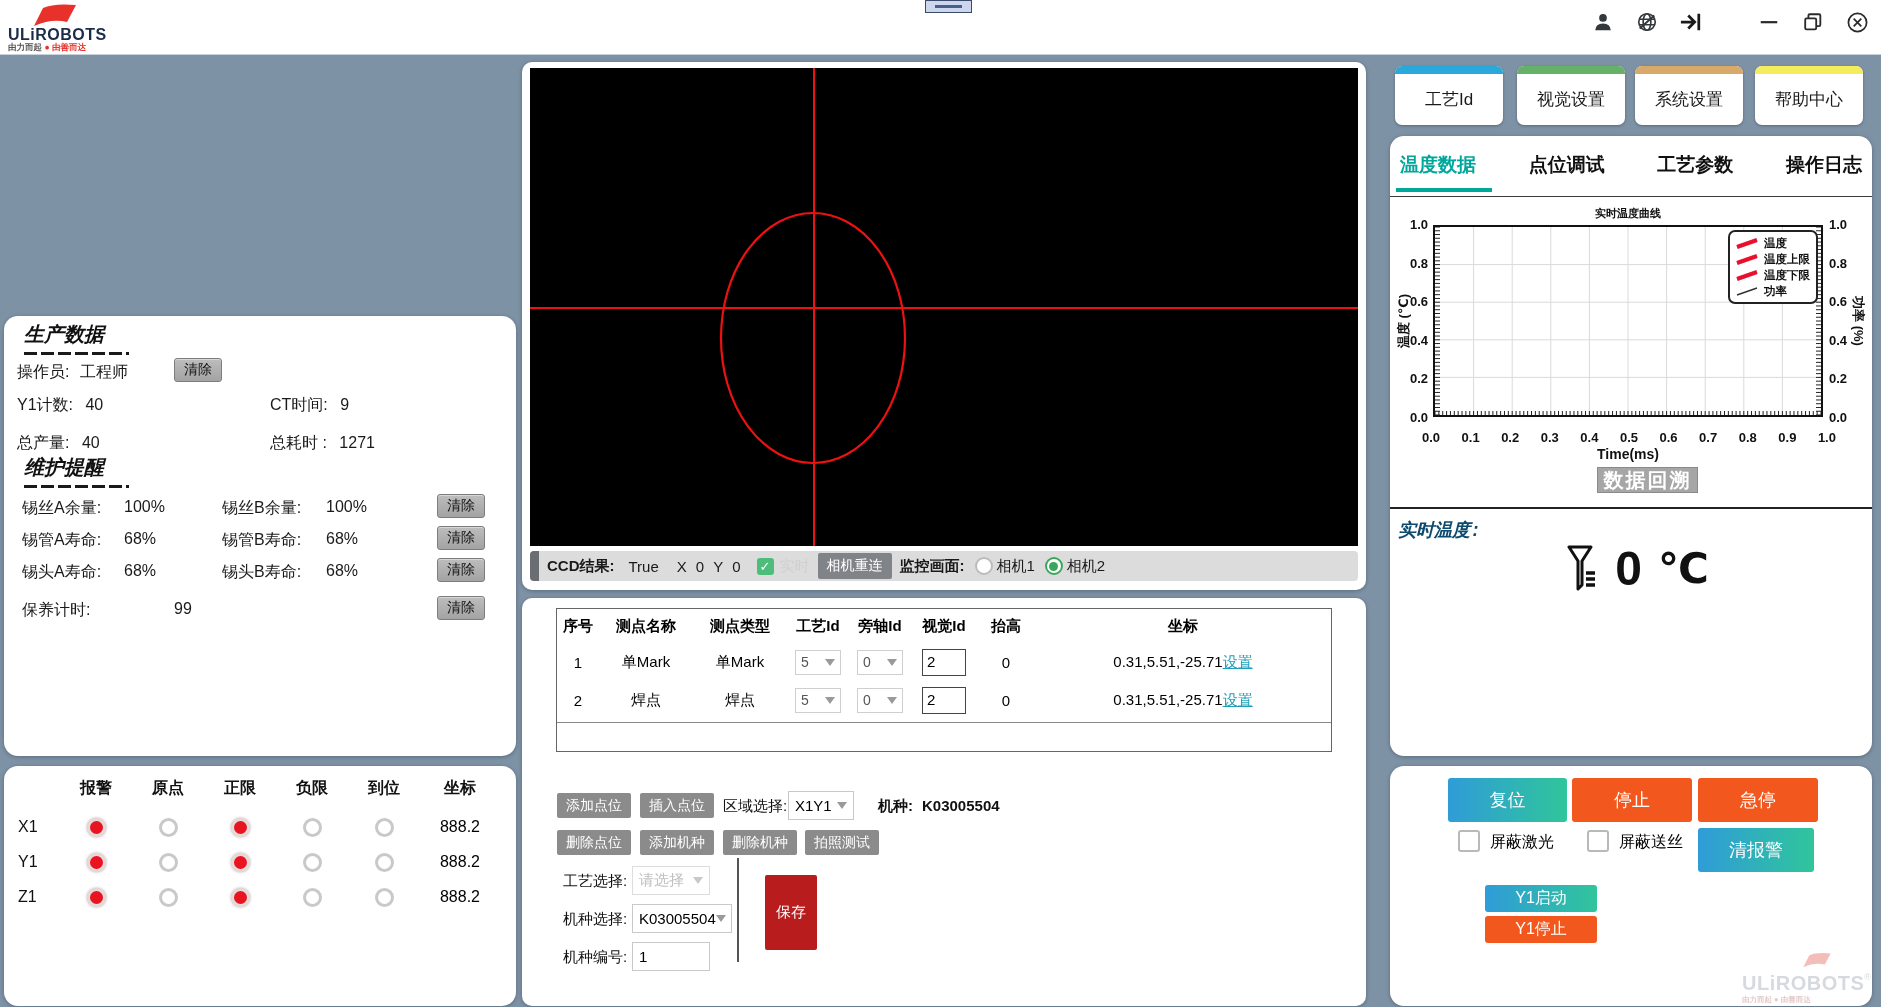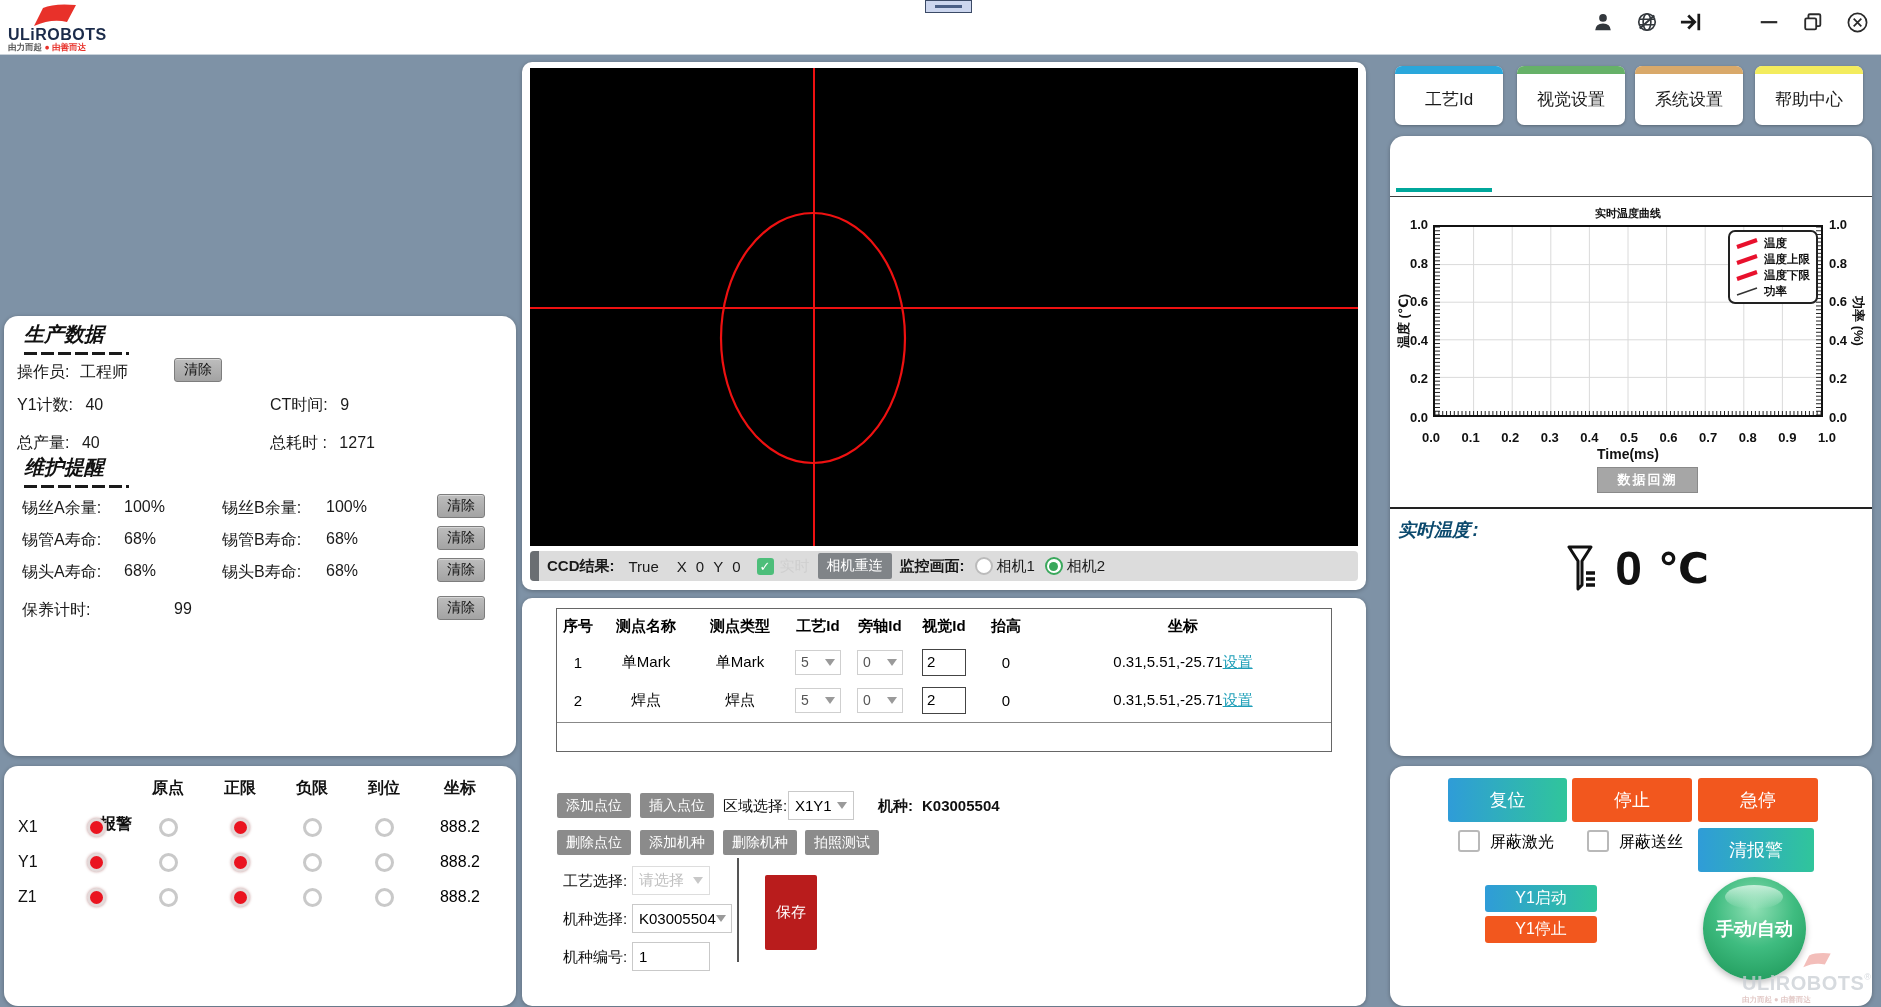--- a/index.html
+++ b/index.html
@@ -74,21 +74,21 @@
   
   .rtab { font-size:19px; font-weight:bold; color:#111; cursor:pointer; }
   .rtab.active { color:#00A79B; }
   .plot { position:absolute; left:43px; top:89px; width:390px; height:192px; border:2px solid #111; background:#fff; }
   .ylabels { position:absolute; width:32px; top:81px; height:208px; display:flex; flex-direction:column; justify-content:space-between; font-size:13px; font-weight:bold; color:#111; }
   .xlabels { position:absolute; left:28px; top:294px; width:422px; display:flex; justify-content:space-between; font-size:13px; font-weight:bold; color:#111; }
   .xlabels span { width:26px; text-align:center; }
   .legend { position:absolute; left:338px; top:94px; width:90px; background:#fff; border:2px solid #222; border-radius:7px; padding:3px 5px; }
   .legend-item { display:flex; align-items:center; gap:5px; height:16px; font-size:11.5px; font-weight:bold; color:#111; }
   .axis-title { position:absolute; font-size:13px; font-weight:bold; color:#111; }
-  .databack { position:absolute; left:207px; top:331px; width:101px; height:26px; background:#a6a6a6; border:1px solid #8a8a8a; color:#fff; font-size:13px; font-weight:bold; letter-spacing:2px; display:flex; align-items:center; justify-content:center; cursor:pointer; }
+  .databack { position:absolute; left:207px; top:331px; width:101px; height:26px; background:#a6a6a6; border:1px solid #8a8a8a; color:#fff; font-size:20px; font-weight:bold; letter-spacing:2px; display:flex; align-items:center; justify-content:center; cursor:pointer; }
 
   
   .ctl-btn { position:absolute; border:none; border-radius:3px; color:#fff; font-size:18px; display:flex; align-items:center; justify-content:center; cursor:pointer; }
   .btn-teal { background:linear-gradient(90deg,#2f9cd8,#30c59b); }
   .btn-orange { background:#F2571E; }
   .sphere { position:absolute; left:313px; top:111px; width:103px; height:103px; border-radius:50%;
     background:radial-gradient(circle at 50% 30%, #8fdfb4 0%, #3fbc80 45%, #2aa567 75%, #1f8f57 100%);
     color:#fff; font-size:18px; font-weight:bold; display:flex; align-items:center; justify-content:center; cursor:pointer; box-shadow:0 3px 6px rgba(0,0,0,.25); }
   .sphere::before { content:""; position:absolute; left:22px; top:8px; width:58px; height:24px; border-radius:50%;
     background:linear-gradient(#d9f6e6,rgba(255,255,255,0)); opacity:.85; }
@@ -215,21 +215,21 @@
     <div>
       <span class="prod-label" style="position:absolute; left:18px; top:284px;">保养计时:</span>
       <span class="prod-label" style="position:absolute; left:170px; top:284px;">99</span>
       <button class="clear-btn" style="position:absolute; left:433px; top:280px;">清除</button>
     </div>
   </div>
 
   <div class="panel" style="left:4px; top:766px; width:512px; height:240px;">
     <div style="position:absolute; left:8px; top:12px; display:flex;">
       <div style="width:48px;"></div>
-      <div class="ax-head" style="width:72px; text-align:right;margin-top:36px;">报警</div>
+      <div class="ax-head" style="width:72px; text-align:center;">报警</div>
       <div class="ax-head" style="width:72px; text-align:center;">原点</div>
       <div class="ax-head" style="width:72px; text-align:center;">正限</div>
       <div class="ax-head" style="width:72px; text-align:center;">负限</div>
       <div class="ax-head" style="width:72px; text-align:center;">到位</div>
       <div class="ax-head" style="width:80px; text-align:center;">坐标</div>
     </div>
 
     <div style="position:absolute; left:8px; top:46px; display:flex; align-items:center; height:30px;">
       <div class="ax-head" style="width:48px; padding-left:6px; font-weight:normal;">X1</div>
       <div style="width:72px; display:flex; justify-content:center;">
@@ -412,20 +412,26 @@
   <div class="set-card" style="left:1635px;">
     <i style="background: rgb(217, 169, 106);"></i>
     <span>系统设置</span>
   </div>
   <div class="set-card" style="left:1755px;">
     <i style="background: rgb(243, 236, 93);"></i>
     <span>帮助中心</span>
   </div>
 
   <div class="panel" style="left:1390px; top:136px; width:482px; height:620px;">
+    <div style="position:absolute; left:10px; top:16px; right:10px; display:flex; justify-content:space-between;">
+      <span class="rtab active">温度数据</span>
+      <span class="rtab">点位调试</span>
+      <span class="rtab">工艺参数</span>
+      <span class="rtab">操作日志</span>
+    </div>
     <div style="position:absolute; left:6px; top:52px; width:96px; height:4px; background:#00A79B;"></div>
     <div style="position:absolute; left:0; top:60px; width:100%; border-top:1.5px solid #3c3c3c;"></div>
 
     <div style="position:absolute; left:43px; top:70px; width:390px; text-align:center; font-size:11px; font-weight:bold; color:#111;">实时温度曲线</div>
     <div class="plot">
       <svg id="grid-svg" width="386" height="188">
           <line x1="38.6" y1="0" x2="38.6" y2="188" stroke="#dadada" stroke-width="1"></line>
           <line x1="77.2" y1="0" x2="77.2" y2="188" stroke="#dadada" stroke-width="1"></line>
           <line x1="115.8" y1="0" x2="115.8" y2="188" stroke="#dadada" stroke-width="1"></line>
           <line x1="154.4" y1="0" x2="154.4" y2="188" stroke="#dadada" stroke-width="1"></line>
@@ -723,23 +729,20 @@
 
     <span class="chk" style="position:absolute; left:68px; top:64px; width:22px; height:22px; color:transparent;">✓</span>
     <span style="position:absolute; left:100px; top:66px; font-size:16px;">屏蔽激光</span>
     <span class="chk" style="position:absolute; left:197px; top:64px; width:22px; height:22px; color:transparent;">✓</span>
     <span style="position:absolute; left:229px; top:66px; font-size:16px;">屏蔽送丝</span>
     <button class="ctl-btn btn-teal" style="left:308px; top:62px; width:116px; height:44px;">清报警</button>
 
     <button class="ctl-btn btn-teal" style="left:95px; top:119px; width:112px; height:27px; font-size:16px;">Y1启动</button>
     <button class="ctl-btn btn-orange" style="left:95px; top:150px; width:112px; height:27px; font-size:16px;">Y1停止</button>
 
-    <div class="sphere">
-      <span>手动/自动</span>
-    </div>
 
     <div class="watermark">
       <svg width="30" height="16" viewBox="0 0 46 24" style="margin-left:60px;">
         <path d="M2,23 L11,5 Q22,0 44,2 L35,19 Q20,15 2,23 Z" fill="#f0a9a4"></path>
       </svg>
       <div style="display:flex; align-items:flex-start;">
         <span class="wm-text">ULiROBOTS</span>
         <span style="font-size:9px; color:#c9ced4;">®</span>
       </div>
       <div class="wm-sub">由力而起 ● 由善而达</div>

